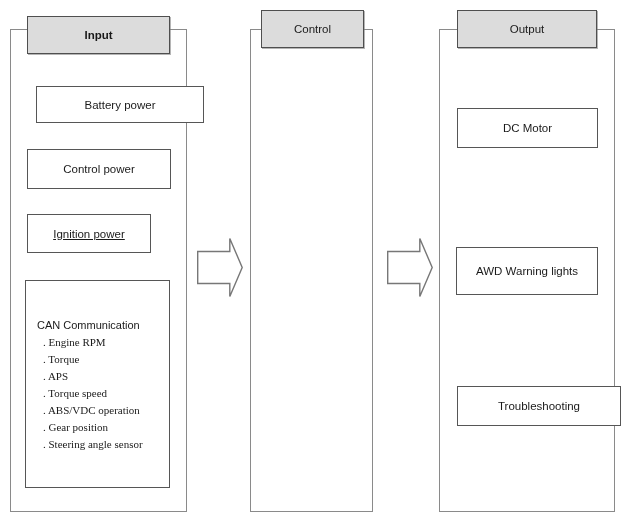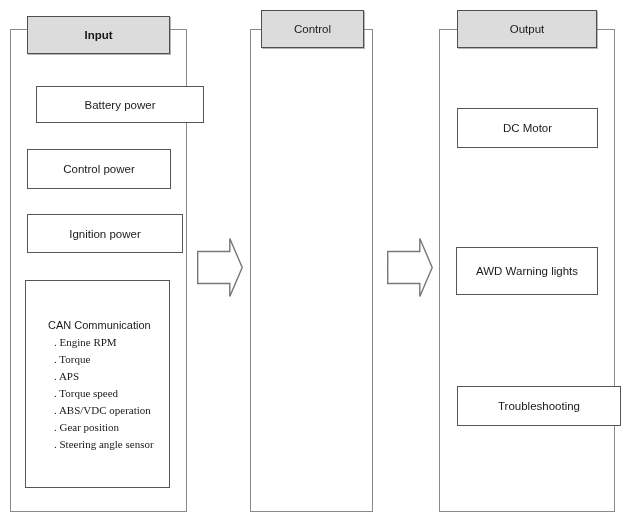--- a/index.html
+++ b/index.html
@@ -46,21 +46,21 @@
     font-size: 11.5px;
     z-index: 1;
     text-align: center;
   }
   .canbox {
     position: absolute;
     box-sizing: border-box;
     border: 1px solid var(--box-border, #565656);
     background: #ffffff;
     z-index: 1;
-    padding: 36px 4px 0 22px;
+    padding: 36px 4px 0 11px;
     font-size: 11px;
     line-height: 17px;
   }
   .can-item { padding-left: 6px; white-space: nowrap; font-family: Liberation Serif, serif; }
   .can-title { white-space: nowrap; }
   .center-label {
     position: absolute;
     text-align: center;
     font-size: 11.5px;
     z-index: 1;
@@ -80,21 +80,21 @@
   #frame-input   { left: 10px;  top: 29px; width: 177px; height: 483px; }
   #frame-control { left: 250px; top: 29px; width: 123px; height: 483px; }
   #frame-output  { left: 439px; top: 29px; width: 176px; height: 483px; }
 
   #header-input   { left: 27px;  top: 16px; width: 143px; height: 38px; font-weight: bold; }
   #header-control { left: 261px; top: 10px; width: 103px; height: 38px; }
   #header-output  { left: 457px; top: 10px; width: 140px; height: 38px; }
 
   #box-battery  { left: 27px; top: 86px;  width: 168px; height: 37px; margin-left: 9px; }
   #box-cpower   { left: 27px; top: 149px; width: 144px; height: 40px; }
-  #box-ignition { left: 27px; top: 214px; width: 156px; height: 39px; }
+  #box-ignition { left: 27px; top: 214px; width: 124px; height: 39px; text-decoration: underline; }
   #box-can      { left: 25px; top: 280px; width: 145px; height: 208px; }
 
   #label-ecu { left: 250px; top: 259px; width: 123px; }
 
   #box-dcmotor  { left: 457px; top: 108px; width: 141px; height: 40px; }
   #box-awd      { left: 456px; top: 247px; width: 142px; height: 48px; }
   #box-trouble  { left: 457px; top: 386px; width: 164px; height: 40px; }
 
   #arrow-1 { left: 197px; top: 237px; }
   #arrow-2 { left: 387px; top: 237px; }

